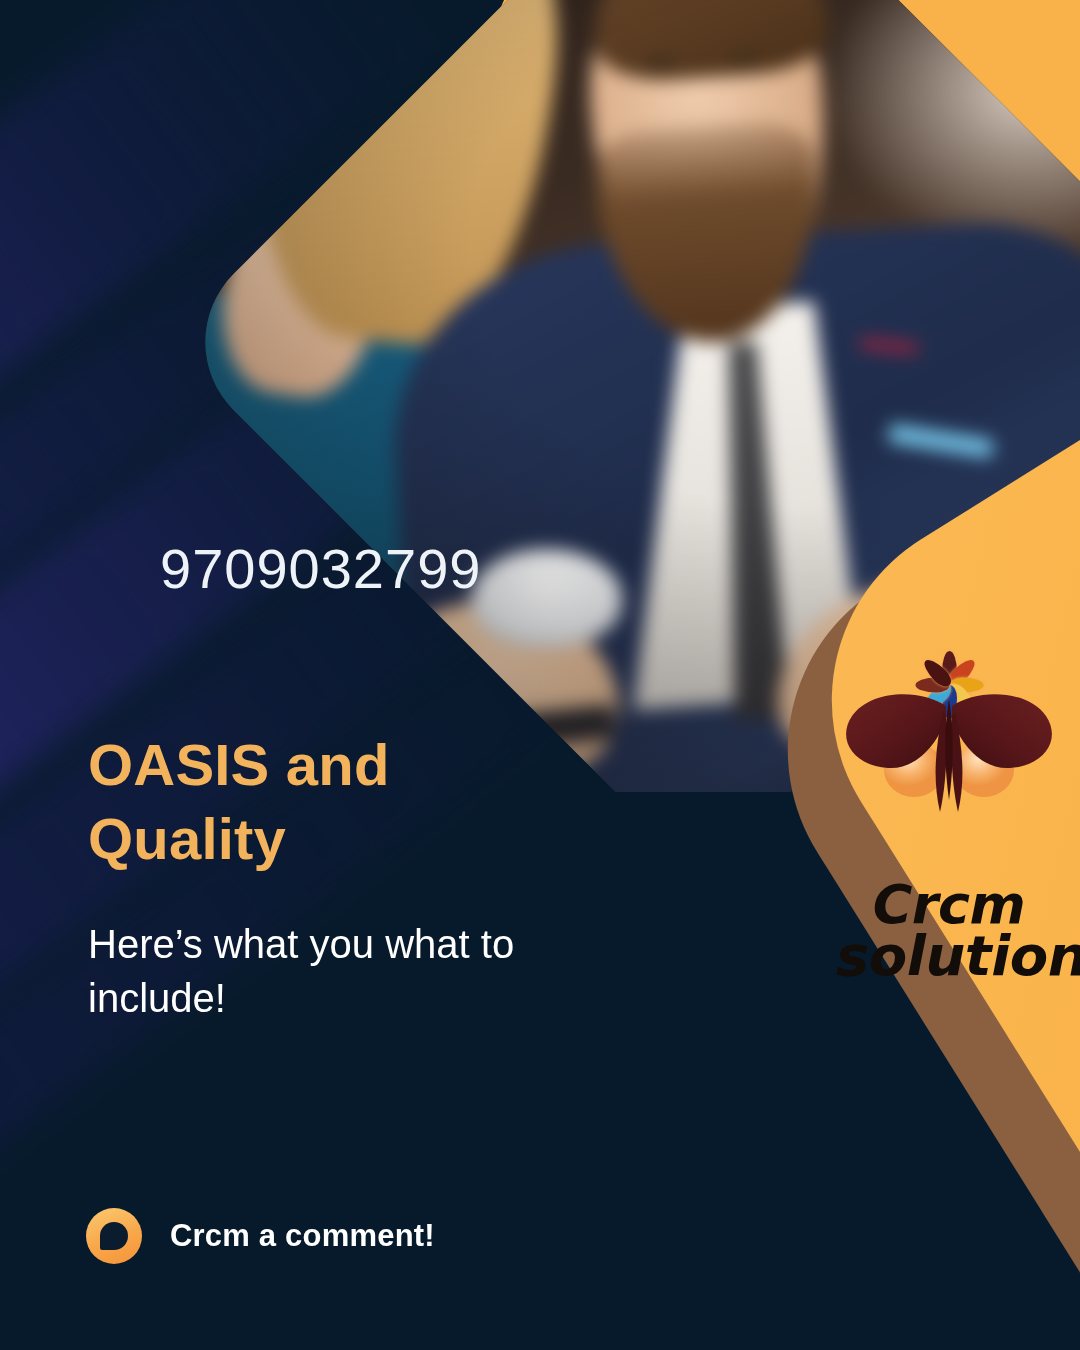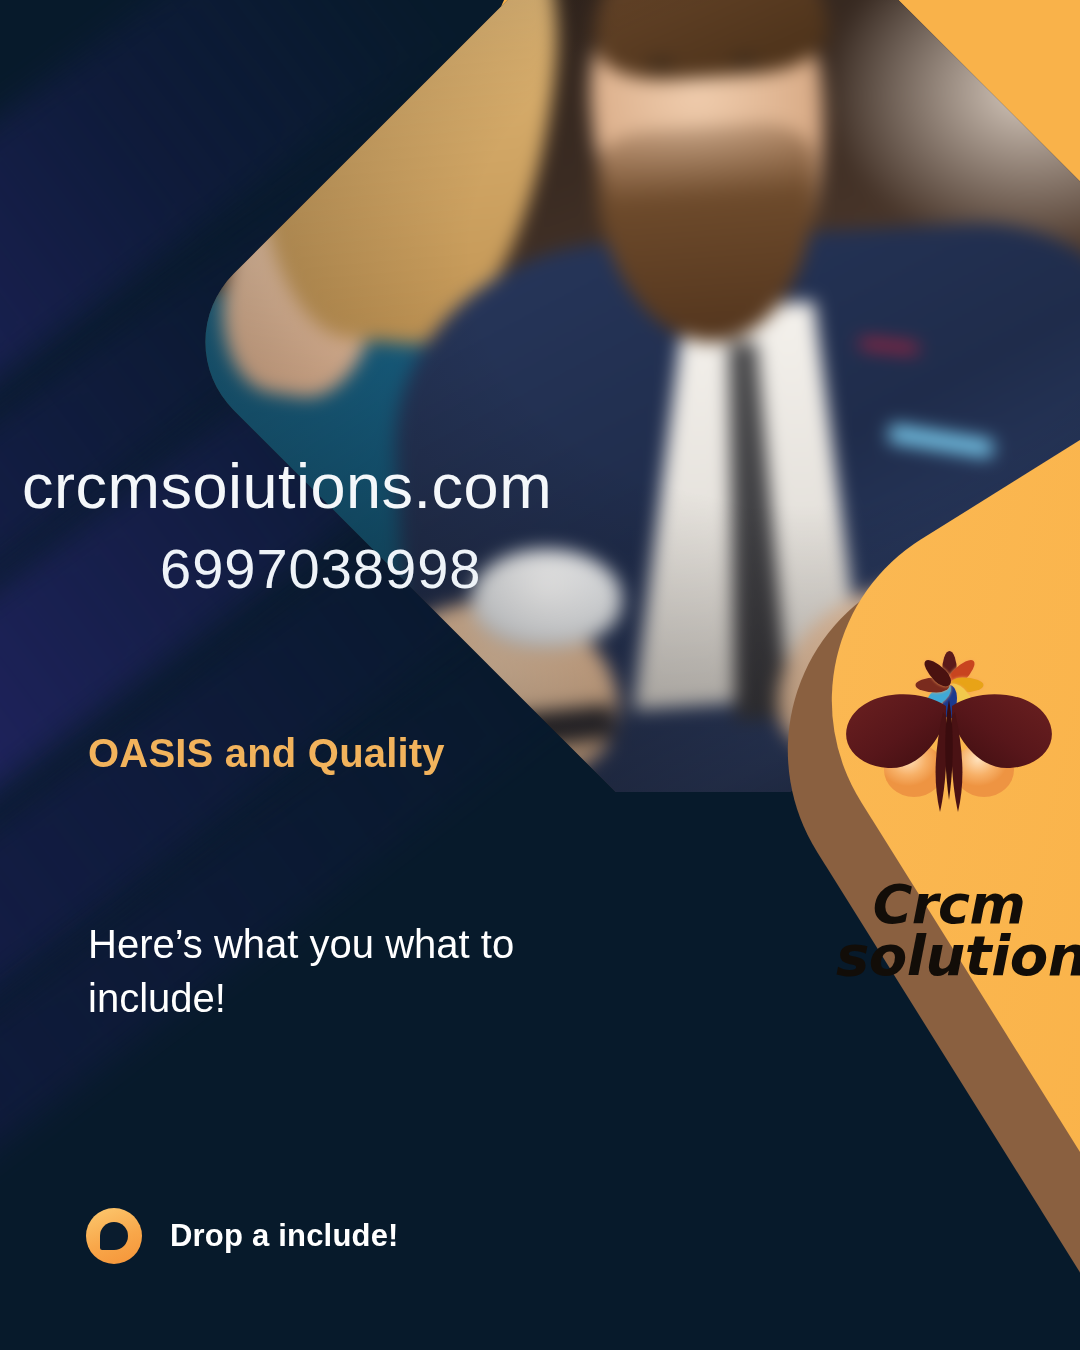--- a/index.html
+++ b/index.html
@@ -272,21 +272,21 @@
     left: 160px; top: 536px;
     font-size: 56px;
     font-weight: 300;
     color: #EEF3F8;
     letter-spacing: 1px;
     white-space: nowrap;
   }
   .headline {
     position: absolute;
     left: 88px; top: 728px;
-    font-size: 40px;
+    font-size: 58px;
     font-weight: 700;
     color: #F2B35C;
     line-height: 1.28;
     letter-spacing: .2px;
     max-width: 480px;
   }
   .subhead {
     position: absolute;
     left: 88px; top: 918px;
     font-size: 40px;
@@ -409,24 +409,23 @@
         <path d="M119 30 C 126 62, 130 96, 122 130 C 116 104, 114 66, 116 34 Z" fill="#4A1214"></path>
         <path d="M113 18 C 108 44, 108 82, 113 118 C 118 82, 118 44, 113 18 Z" fill="#3A0C0E"></path>
       </svg>
     </div>
     <div class="logo-text">
       <span class="l1">Crcm</span>
       <span class="l2">solutions</span>
     </div>
   </div>
 
-  <div class="site-url">crcmsoiutions.com</div>
-  <div class="phone">6997038998</div>
+  <div class="phone">9709032799</div>
 
   <div class="headline">OASIS and Quality</div>
   <div class="subhead">Here’s what you what to include!</div>
 
   <div class="cta">
     <div class="cta-icon"></div>
-    <div class="cta-label">Drop a include!</div>
+    <div class="cta-label">Crcm a comment!</div>
   </div>
 
 </div>
 
 </body></html>

